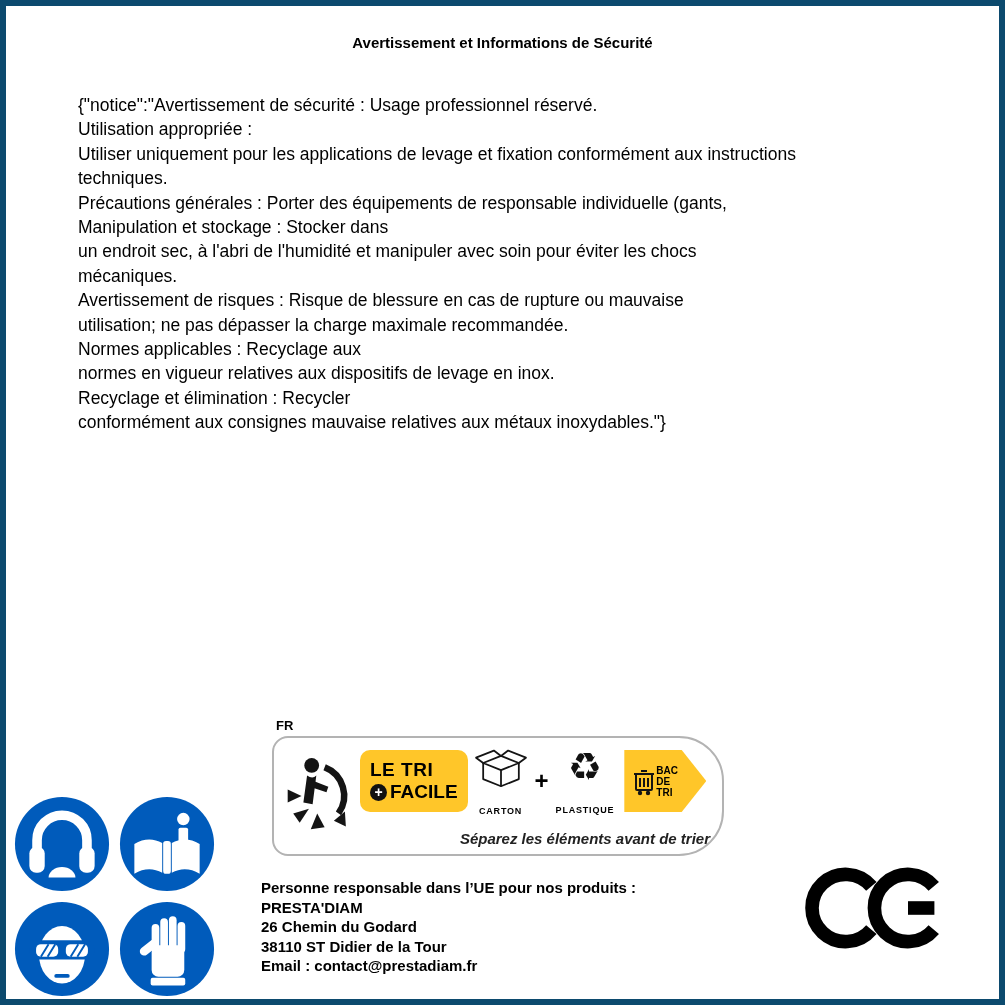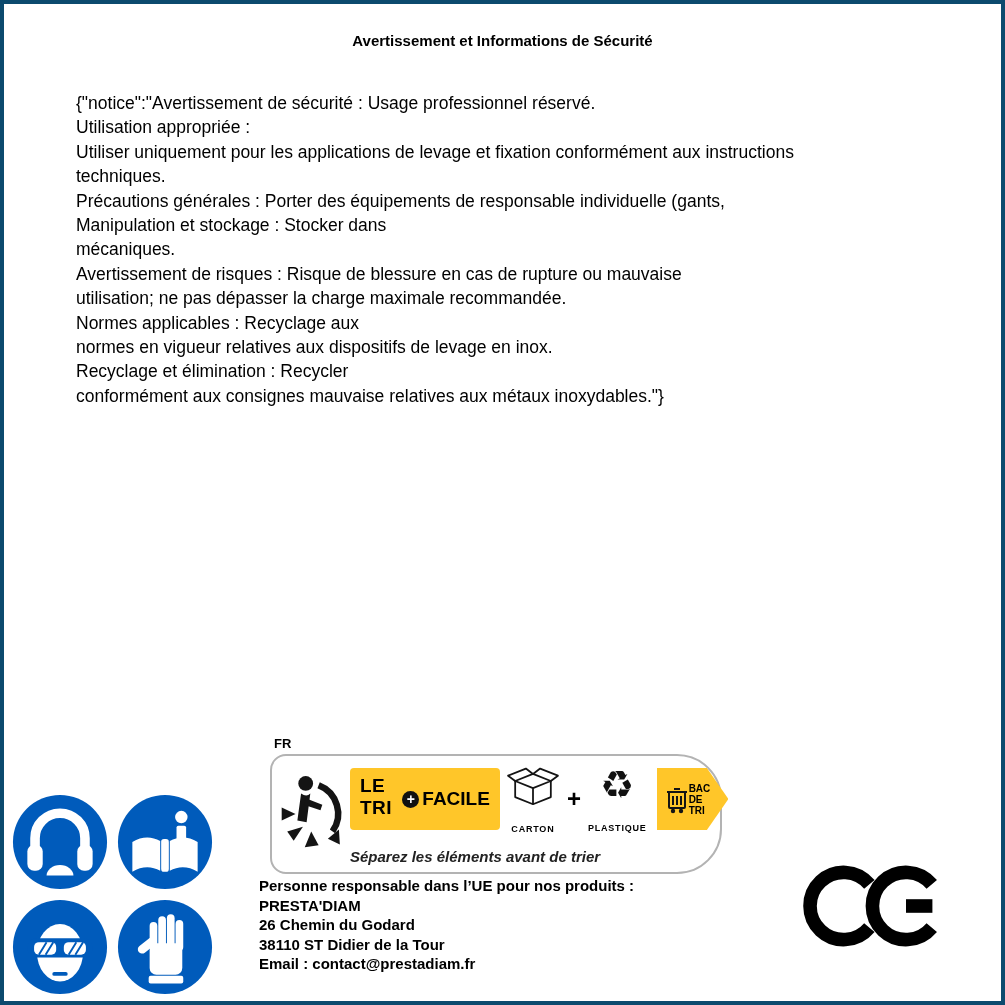--- a/index.html
+++ b/index.html
@@ -2,21 +2,21 @@
 <html><head>
 <meta charset="utf-8">
 <style>
   html, body { margin: 0; padding: 0; background: #ffffff; }
   .page {
     position: relative;
     width: 1005px;
     height: 1005px;
     box-sizing: border-box;
     background: #ffffff;
-    border: 4px solid #0c4a6e;
+    border: 6px solid #0c4a6e;
     font-family: "Liberation Sans", sans-serif;
     color: #000;
     overflow: hidden;
   }
 
   .title {
     position: absolute;
     top: 28px; left: 0;
     width: 100%;
     text-align: center;
@@ -39,42 +39,42 @@
     left: 8px; top: 790px;
     display: grid;
     grid-template-columns: repeat(2, 96px);
     grid-auto-rows: 96px;
     gap: 9px;
   }
   .icons svg { width: 96px; height: 96px; display: block; }
 
   
   .infotri { position: absolute; left: 266px; top: 712px; }
-  .fr { font-weight: bold; font-size: 13px; margin-left: 4px; margin-top: 20px; }
+  .fr { font-weight: bold; font-size: 13px; margin-left: 4px; }
   .pill {
     margin-top: 3px;
     width: 452px; height: 120px;
     box-sizing: border-box;
     border: 2px solid #b3b3b3;
     border-radius: 16px 45px 45px 16px;
     background: #fff;
     display: flex;
     padding: 5px 8px 7px 6px;
   }
   .triman { width: 80px; display: flex; align-items: center; justify-content: center; }
   .triman svg { width: 72px; height: 80px; }
   .right-col { flex: 1; display: flex; flex-direction: column; justify-content: space-between; }
   .row-top { display: flex; align-items: center; height: 76px; }
   .yellow-box {
     background: #FFC629;
-    border-radius: 4px;
+    border-radius: 10px;
     padding: 7px 10px;
     height: 62px;
     box-sizing: border-box;
-    display: flex; justify-content: center;
+    display: flex; flex-direction: column; justify-content: center;
   }
   .letri { font-weight: bold; font-size: 19px; letter-spacing: 0.5px; }
   .facile-line { display: flex; align-items: center; gap: 3px; font-weight: bold; font-size: 19px; }
   .plus-circle {
     width: 17px; height: 17px;
     background: #111; color: #fff;
     border-radius: 50%;
     display: inline-flex; align-items: center; justify-content: center;
     font-size: 14px; font-weight: bold; line-height: 1;
   }
@@ -87,20 +87,21 @@
     background: #FFC629;
     clip-path: polygon(0 0, 70% 0, 100% 50%, 70% 100%, 0 100%);
     width: 82px; height: 62px;
     display: flex; align-items: center;
     padding-left: 8px; gap: 0;
     box-sizing: border-box;
   }
   .flag svg { width: 24px; height: 30px; }
   .flag-text { font-size: 10px; font-weight: bold; line-height: 11px; }
   .tagline {
+    text-align: right;
     padding-right: 4px;
     font-style: italic;
     font-weight: bold;
     font-size: 15px;
     color: #222;
   }
 
   .address {
     position: absolute;
     left: 255px; top: 872px;
@@ -120,20 +121,21 @@
 
   <div class="title">Avertissement et Informations de Sécurité</div>
 
   <div class="notice">
     <div class="nl">{"notice":"Avertissement de sécurité : Usage professionnel réservé.</div>
     <div class="nl">Utilisation appropriée :</div>
     <div class="nl">Utiliser uniquement pour les applications de levage et fixation conformément aux instructions</div>
     <div class="nl">techniques.</div>
     <div class="nl">Précautions générales : Porter des équipements de responsable individuelle (gants,</div>
     <div class="nl">Manipulation et stockage : Stocker dans</div>
+    <div class="nl">un endroit sec, à l'abri de l'humidité et manipuler avec soin pour éviter les chocs</div>
     <div class="nl">mécaniques.</div>
     <div class="nl">Avertissement de risques : Risque de blessure en cas de rupture ou mauvaise</div>
     <div class="nl">utilisation; ne pas dépasser la charge maximale recommandée.</div>
     <div class="nl">Normes applicables : Recyclage aux</div>
     <div class="nl">normes en vigueur relatives aux dispositifs de levage en inox.</div>
     <div class="nl">Recyclage et élimination : Recycler</div>
     <div class="nl">conformément aux consignes mauvaise relatives aux métaux inoxydables."}</div>
   </div>
 
   <div class="icons">

